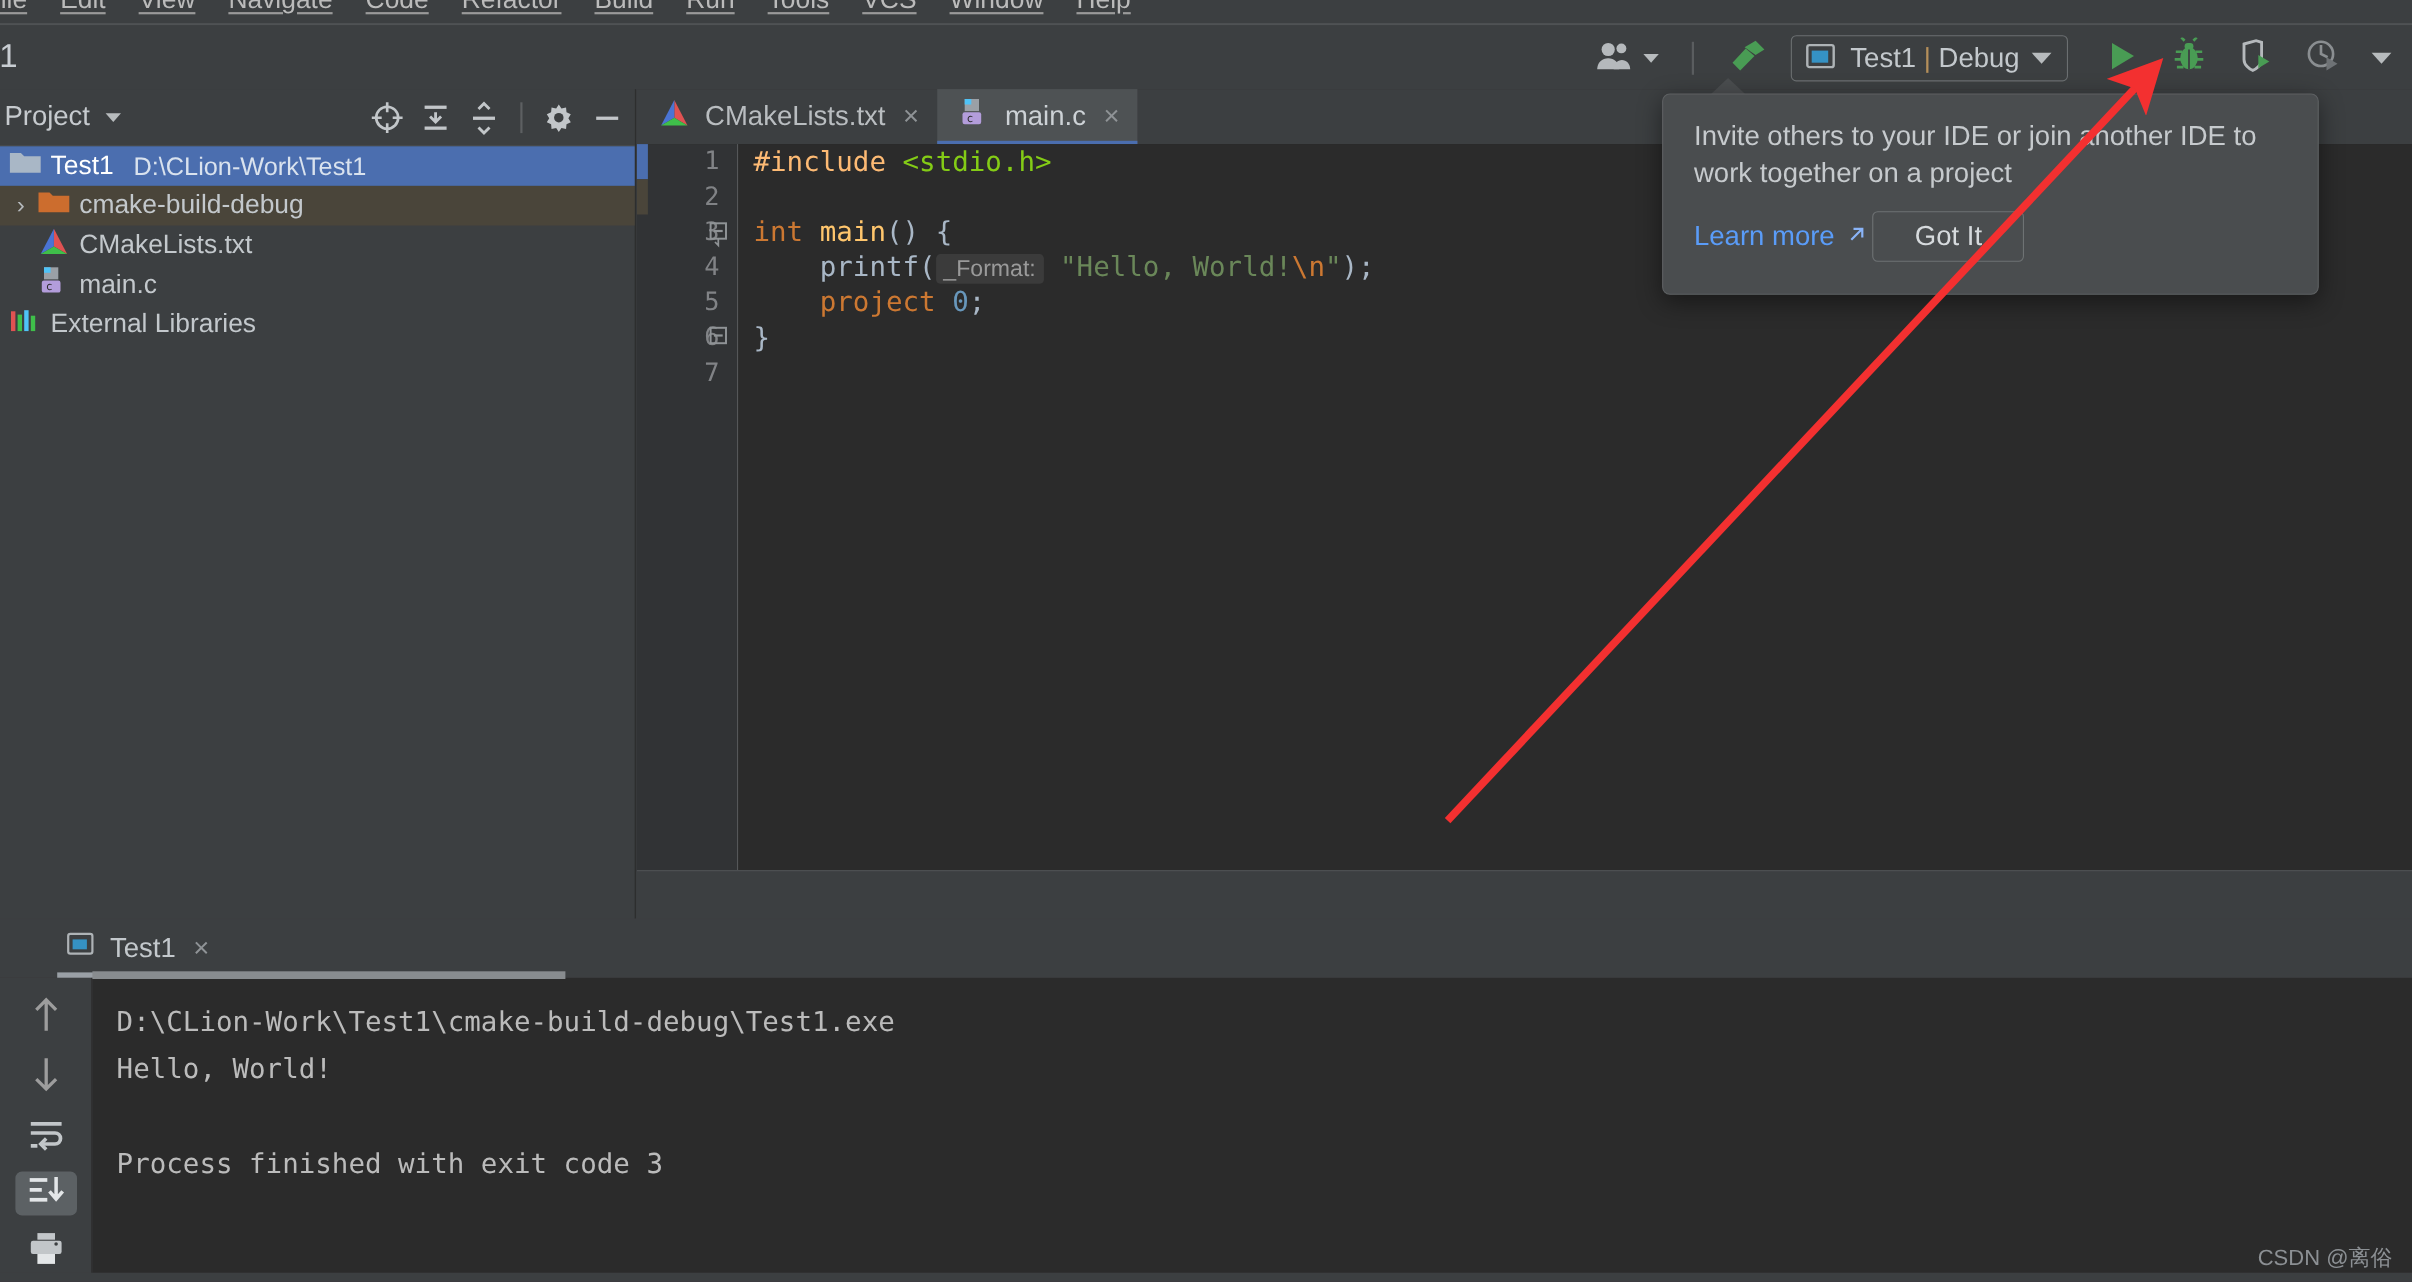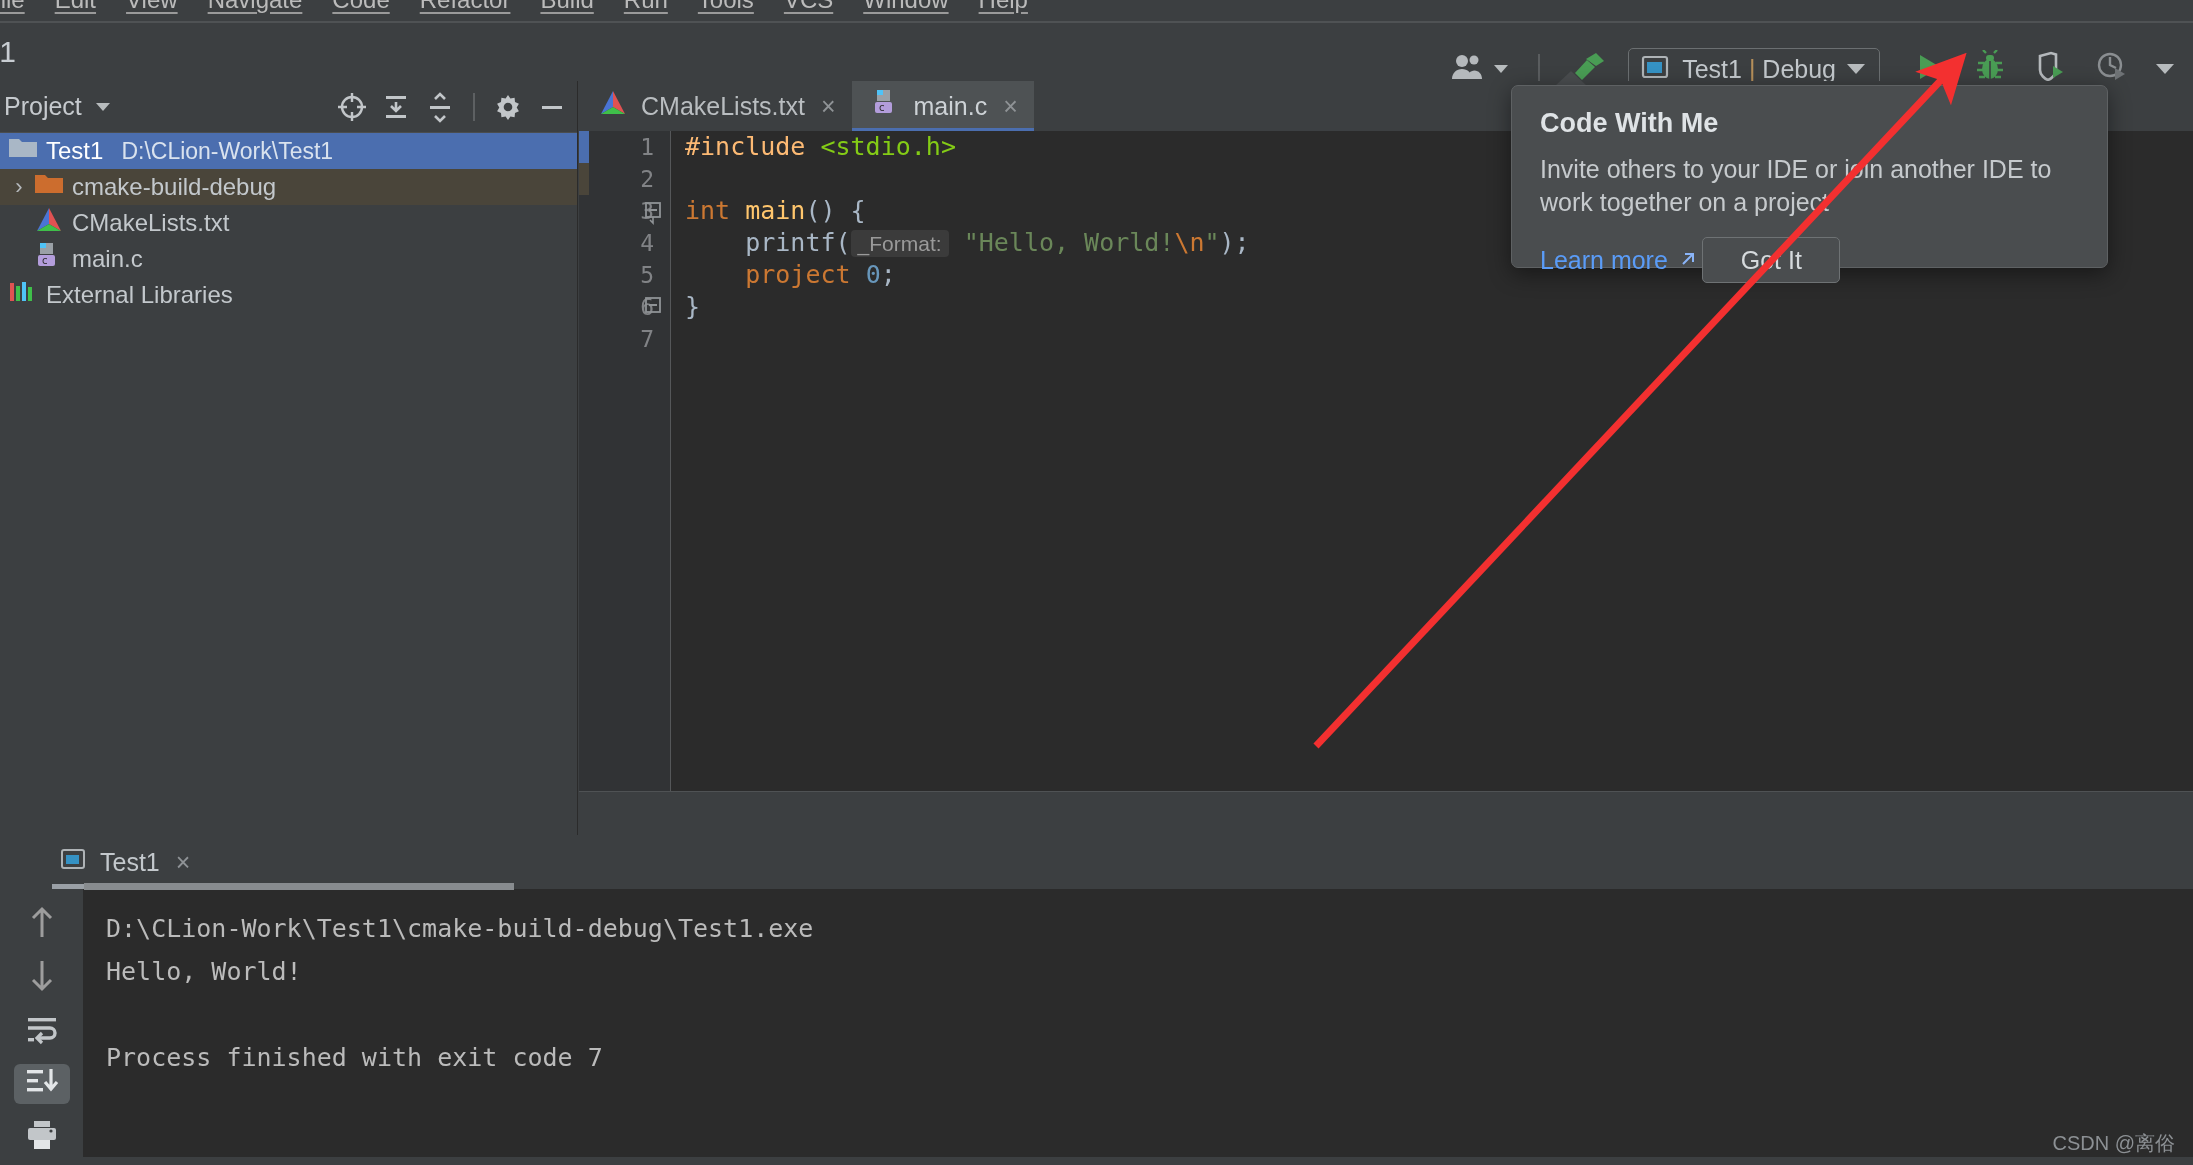--- a/index.html
+++ b/index.html
@@ -30,21 +30,21 @@
   .toolbar-row {
     position: absolute; left: 0; top: 23px; width: 2193px; height: 58px;
     background: #3c3f41;
   }
   .window-title {
     position: absolute; left: -24px; top: 12px;
     font-size: 30px; color: #c8cdd2; white-space: nowrap;
   }
   .toolbar-right {
     position: absolute; right: 12px; top: 8px;
-    display: flex; align-items: center; gap: 13px; height: 44px; margin-top: 16px;
+    display: flex; align-items: center; gap: 13px; height: 44px;
   }
   .tb-btn {
     display: flex; align-items: center; justify-content: center;
     height: 42px; padding: 0 7px; cursor: default;
   }
   .vsep { width: 2px; height: 30px; background: #5a5d5f; margin: 0 10px; }
 
   .runcfg {
     display: flex; align-items: center; gap: 11px;
     height: 42px; padding: 0 14px 0 12px;
@@ -530,29 +530,28 @@
                 <rect x="4" y="9" width="28" height="12" rx="2" fill="#c2c6c9"></rect>
                 <circle cx="27" cy="12" r="1.6" fill="#3c3f41"></circle>
                 <rect x="10" y="21" width="16" height="9" fill="#e3e6e8"></rect>
               </svg></span>
           </div>
         </div>
       <div class="console" id="console-out">
           <div class="cline">D:\CLion-Work\Test1\cmake-build-debug\Test1.exe</div>
           <div class="cline">Hello, World!</div>
           <div class="cline"></div>
-          <div class="cline">Process finished with exit code 7</div>
+          <div class="cline">Process finished with exit code 3</div>
         </div>
     </div>
     <div class="watermark">CSDN @离俗</div>
   </div>
 
   <div class="cwm-arrow"></div>
   <div class="cwm-popup">
-    <div class="cwm-title">Code With Me</div>
     <div class="cwm-body">Invite others to your IDE or join another IDE to work together on a project</div>
     <div class="cwm-link">
       <span>Learn more</span>
       <span>
         <svg width="20" height="20" viewBox="0 0 20 20">
             <path d="M5 15 L15 5 M7 5h8v8" stroke="#8ab4f8" stroke-width="2" fill="none"></path>
           </svg>
       </span>
     </div>
     <div class="cwm-gotit">Got It</div>

